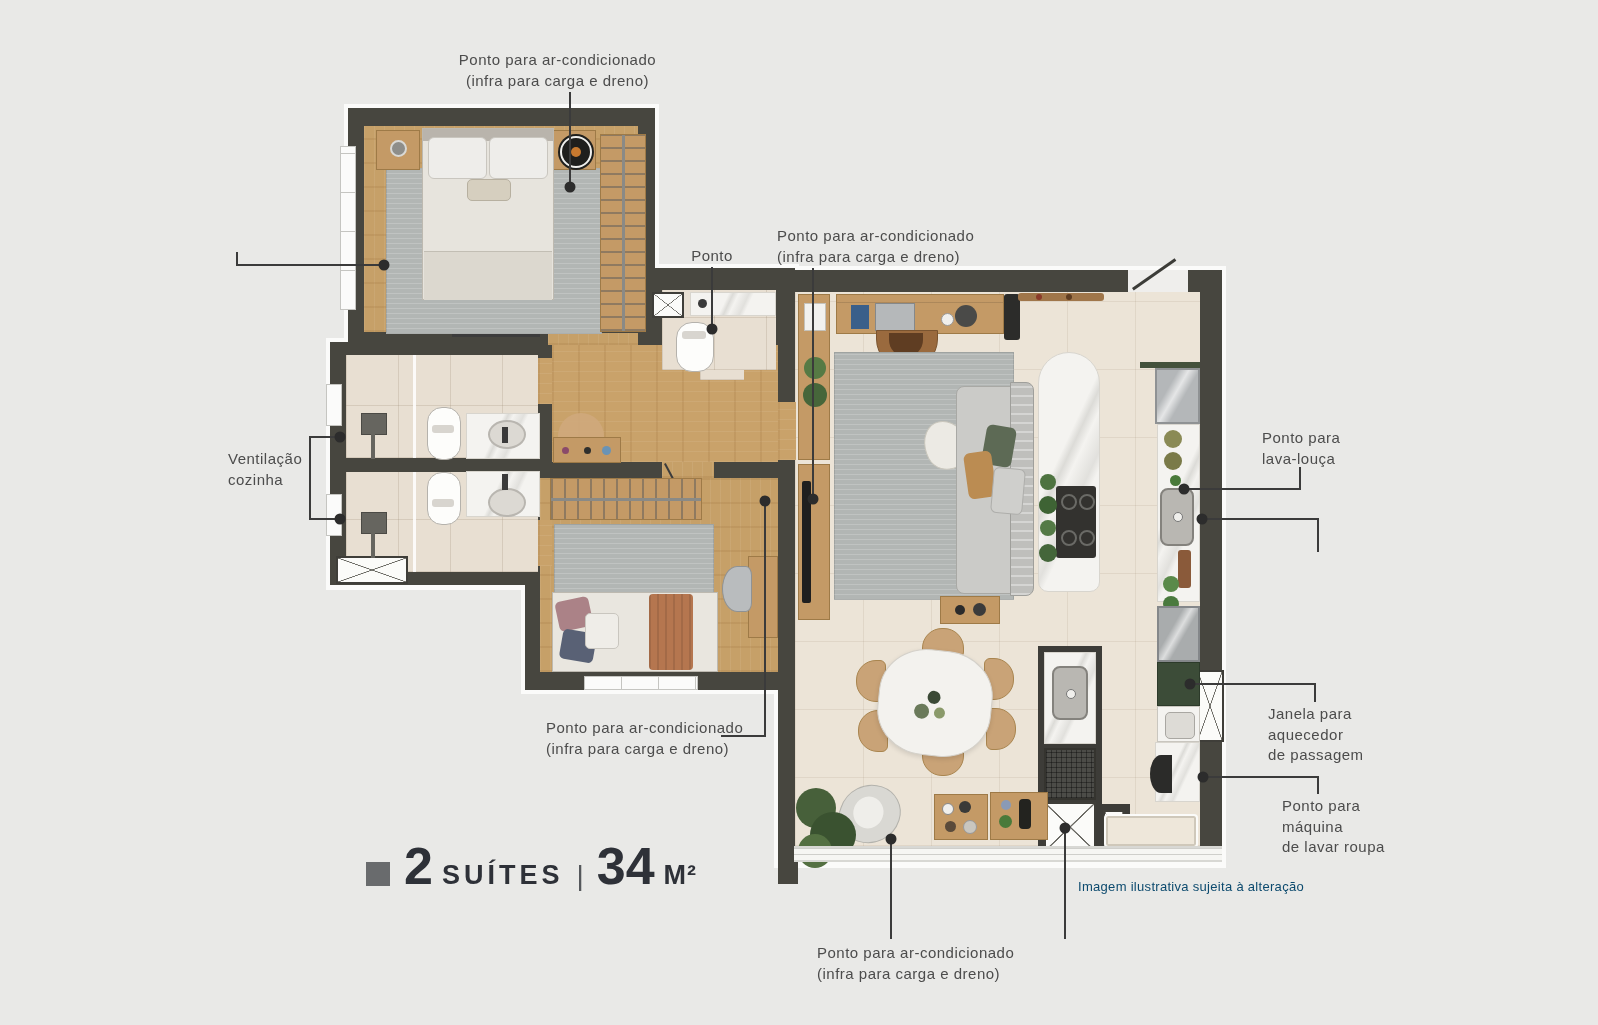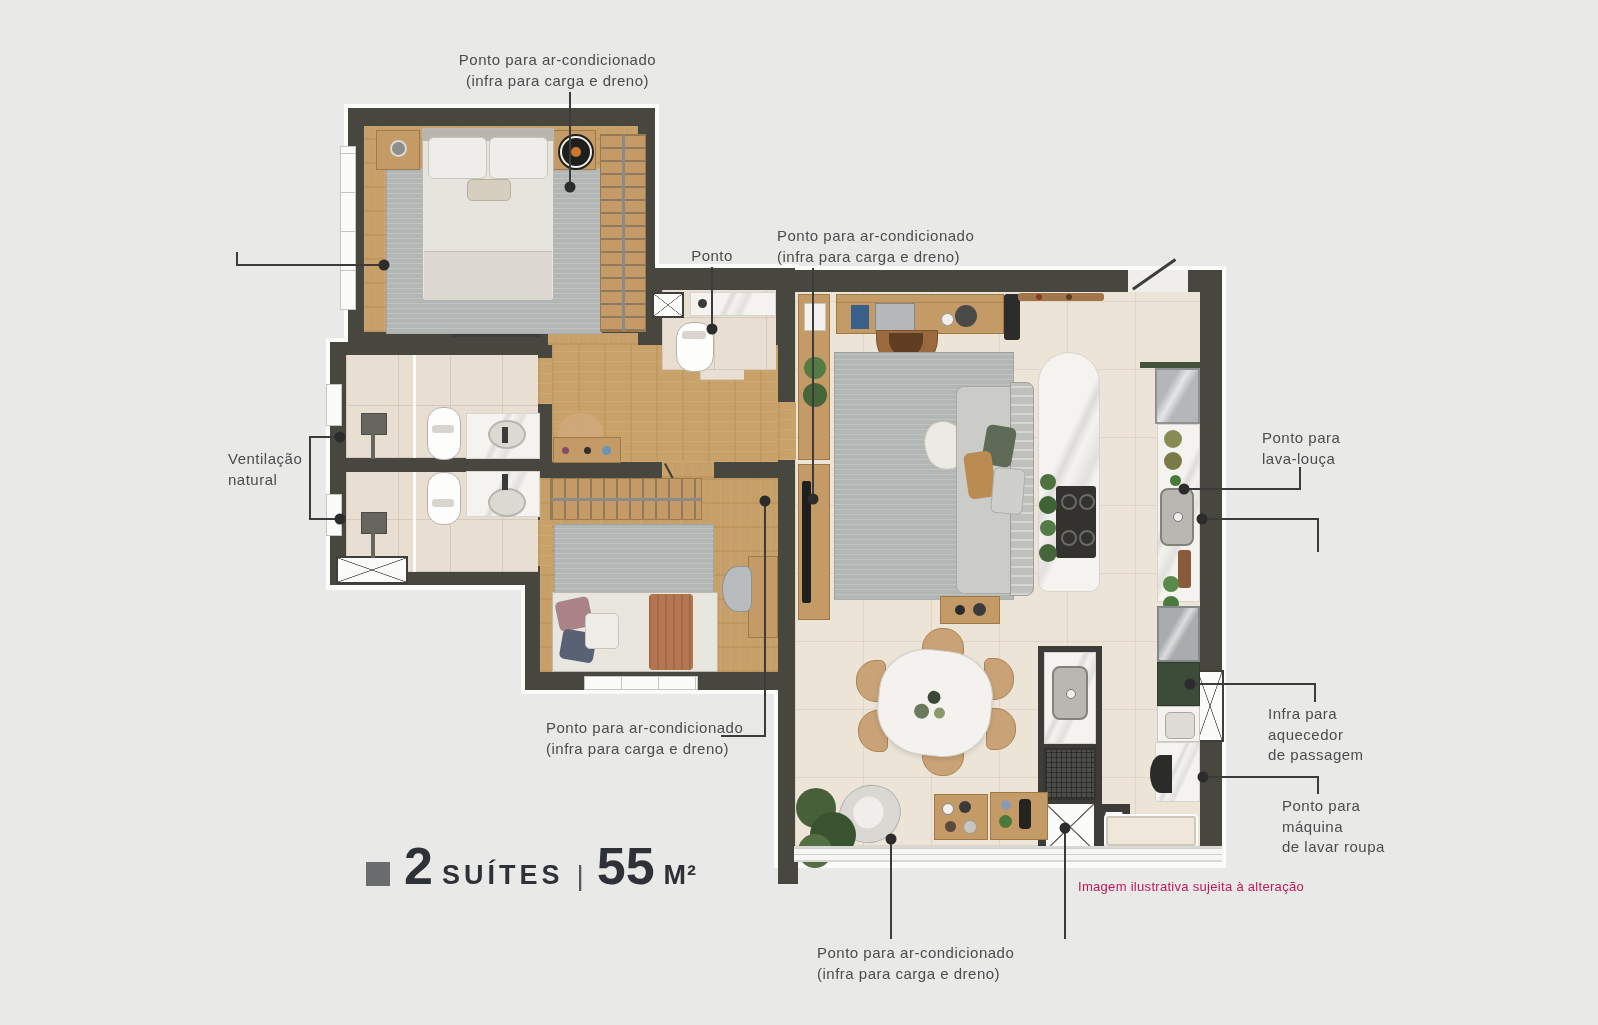--- a/index.html
+++ b/index.html
@@ -15,21 +15,21 @@
   .rug{position:absolute;background:#b2b6b4;background-image:repeating-linear-gradient(0deg,rgba(255,255,255,.18) 0 1px,transparent 1px 5px);box-shadow:inset 0 0 0 1px rgba(0,0,0,.10);}
   .tan{position:absolute;background:#c49a66;border:1px solid #9e7a47;box-sizing:border-box;}
   .win{position:absolute;background:#fbfbfa;border:1px solid #c5c5c1;box-sizing:border-box;}
   .xbox{position:absolute;background:#fbfbf9;border:2px solid #3f3e39;box-sizing:border-box;background-image:linear-gradient(to top right,transparent 48.6%,#6b6a64 49.4% 50.6%,transparent 51.4%),linear-gradient(to bottom right,transparent 48.6%,#6b6a64 49.4% 50.6%,transparent 51.4%);}
   .rail{position:absolute;background:#f6f6f3;border-top:2px solid #d8d8d4;border-bottom:2px solid #d8d8d4;box-sizing:border-box;background-image:repeating-linear-gradient(0deg,transparent 0 5px,#cfcfcb 5px 6px);}
   .lline{position:absolute;background:#3b3b3b;z-index:40;}
   .ldot{position:absolute;width:11px;height:11px;border-radius:50%;background:#2c2c2c;transform:translate(-50%,-50%);z-index:41;}
   .ann{position:absolute;color:#4c4c4c;font-size:15px;line-height:1.38;letter-spacing:.5px;white-space:pre-line;z-index:42;}
   .ctr{text-align:center;}
   .circ{position:absolute;border-radius:50%;}
-  .disclaimer{position:absolute;color:#be185d;font-size:13px;letter-spacing:.3px;z-index:42;}
+  .disclaimer{position:absolute;color:#0c4a6e;font-size:13px;letter-spacing:.3px;z-index:42;}
   .t-num{font-weight:bold;font-size:52px;color:#2e3138;line-height:1;}
   .t-cap{font-weight:bold;font-size:27px;color:#2e3138;letter-spacing:4px;line-height:1;}
   .t-sep{font-size:28px;color:#55585c;font-weight:300;line-height:1;padding:0 4px;}
   .t-sub{font-size:17px;color:#828282;letter-spacing:2px;margin-top:6px;}
 </style>
 </head>
 <body>
 
 <div id="stage">
 
@@ -289,44 +289,44 @@
 
   <div class="lline" style="left:890px;top:839px;width:2px;height:100px;"></div>
   <div class="ldot" style="left:891px;top:839px;"></div>
 
   <div class="lline" style="left:1064px;top:828px;width:2px;height:111px;"></div>
   <div class="ldot" style="left:1065px;top:828px;"></div>
 
   <div class="ann ctr" style="left:440px;top:50px;width:235px;">Ponto para ar-condicionado
 (infra para carga e dreno)</div>
   <div class="ann" style="left:228px;top:449px;">Ventilação
-natural</div>
+cozinha</div>
   <div class="ann ctr" style="left:672px;top:246px;width:80px;">Ponto</div>
   <div class="ann" style="left:777px;top:226px;">Ponto para ar-condicionado
 (infra para carga e dreno)</div>
   <div class="ann" style="left:1262px;top:428px;">Ponto para
 lava-louça</div>
-  <div class="ann" style="left:1268px;top:704px;">Infra para
+  <div class="ann" style="left:1268px;top:704px;">Janela para
 aquecedor
 de passagem</div>
   <div class="ann" style="left:1282px;top:796px;">Ponto para
 máquina
 de lavar roupa</div>
   <div class="ann" style="left:546px;top:718px;">Ponto para ar-condicionado
 (infra para carga e dreno)</div>
   <div class="ann" style="left:817px;top:943px;">Ponto para ar-condicionado
 (infra para carga e dreno)</div>
   <div class="disclaimer" style="left:1078px;top:879px;">Imagem ilustrativa sujeita à alteração</div>
 
   <div class="a" style="left:366px;top:840px;display:flex;align-items:flex-end;gap:14px;z-index:42;">
     <div style="width:24px;height:24px;background:#696b6d;margin-bottom:6px;"></div>
     <div>
       <div style="display:flex;align-items:flex-end;gap:9px;">
         <span class="t-num">2</span>
         <span class="t-cap" style="padding-bottom:3px;">SUÍTES</span>
         <span class="t-sep" style="padding-bottom:2px;">|</span>
-        <span class="t-num">55</span>
+        <span class="t-num">34</span>
         <span class="t-cap" style="padding-bottom:3px;letter-spacing:1px;">M²</span>
       </div>
     </div>
   </div>
 
 </div>
 
 </body></html>

